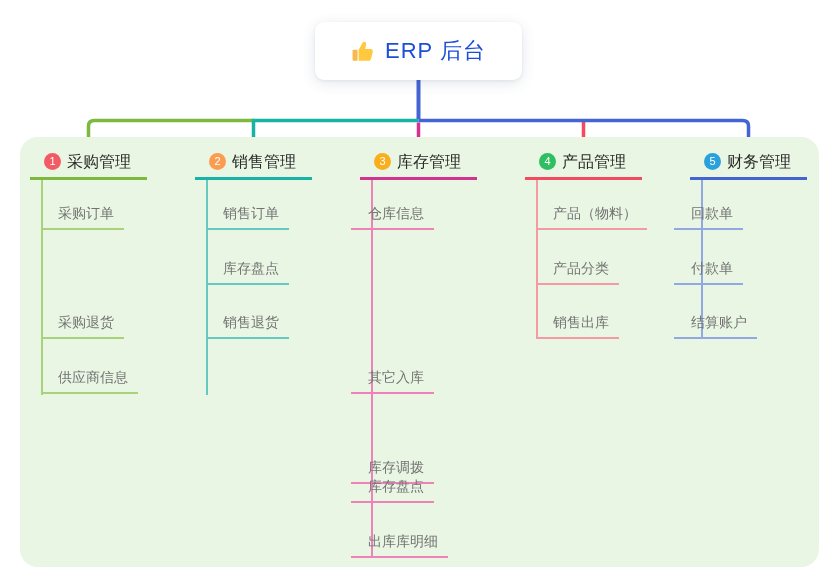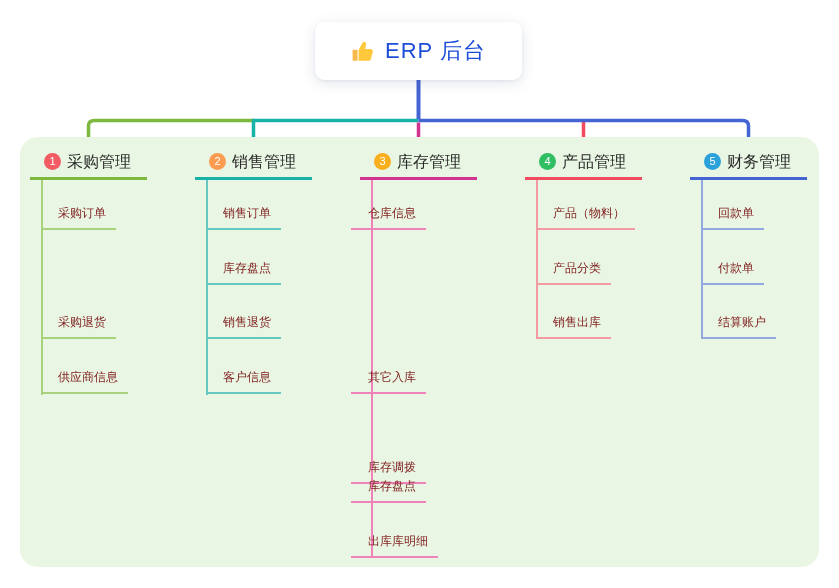--- a/index.html
+++ b/index.html
@@ -42,24 +42,24 @@
   .branch-label.b5{left:690px;}
   .vline{position:absolute;width:2px;background:var(--light);top:180px;}
   .vline.b1{left:41px;height:215px;}
   .vline.b2{left:206px;height:215px;}
   .vline.b3{left:371px;height:378px;}
   .vline.b4{left:536px;height:159px;}
   .vline.b5{left:701px;height:159px;}
   .subitem{
     position:absolute;display:inline-block;white-space:nowrap;
     padding:0 10px 6px 17px;border-bottom:2px solid var(--light);
-    font-size:12px;line-height:17px;color:#7f1d1d;cursor:default;
+    font-size:14px;line-height:17px;color:#737373;cursor:default;
   }
   .subitem.c1{left:41px;} .subitem.c2{left:206px;} .subitem.c3{left:351px;}
-  .subitem.c4{left:536px;} .subitem.c5{left:701px;}
+  .subitem.c4{left:536px;} .subitem.c5{left:674px;}
   .r0{top:205px;} .r1{top:260px;} .r2{top:314px;} .r3{top:369px;}
   .r4{top:424px;margin-top:35px;} .r5{top:478px;} .r6{top:533px;}
 </style>
 </head>
 <body>
 
 <div id="stage">
 
   <svg id="wires" width="839" height="588" viewBox="0 0 839 588">
     <path d="M88.5 148 V126 Q88.5 120.5 94.5 120.5 H253.5" fill="none" stroke-width="3.5" stroke="#7cb93e"></path>
@@ -92,21 +92,20 @@
   <div class="subitem c1 r3" style="--main: #7cb93e; --light: #a9d27c; --badge: #f15b64;">供应商信息</div>
 
   <div class="branch-label b2" style="--main: #19b2a6; --light: #66c9c1; --badge: #fb9c51;">
     <span class="badge">2</span>
     <span class="txt">销售管理</span>
   </div>
   <div class="vline b2" style="--main: #19b2a6; --light: #66c9c1; --badge: #fb9c51;"></div>
   <div class="subitem c2 r0" style="--main: #19b2a6; --light: #66c9c1; --badge: #fb9c51;">销售订单</div>
   <div class="subitem c2 r1" style="--main: #19b2a6; --light: #66c9c1; --badge: #fb9c51;">库存盘点</div>
   <div class="subitem c2 r2" style="--main: #19b2a6; --light: #66c9c1; --badge: #fb9c51;">销售退货</div>
-  <div class="subitem c2 r3" style="--main: #19b2a6; --light: #66c9c1; --badge: #fb9c51;">客户信息</div>
 
   <div class="branch-label b3" style="--main: #d33390; --light: #ef82b9; --badge: #f9af1c;">
     <span class="badge">3</span>
     <span class="txt">库存管理</span>
   </div>
   <div class="vline b3" style="--main: #d33390; --light: #ef82b9; --badge: #f9af1c;"></div>
   <div class="subitem c3 r0" style="--main: #d33390; --light: #ef82b9; --badge: #f9af1c;">仓库信息</div>
   <div class="subitem c3 r3" style="--main: #d33390; --light: #ef82b9; --badge: #f9af1c;">其它入库</div>
   <div class="subitem c3 r4" style="--main: #d33390; --light: #ef82b9; --badge: #f9af1c;">库存调拨</div>
   <div class="subitem c3 r5" style="--main: #d33390; --light: #ef82b9; --badge: #f9af1c;">库存盘点</div>

